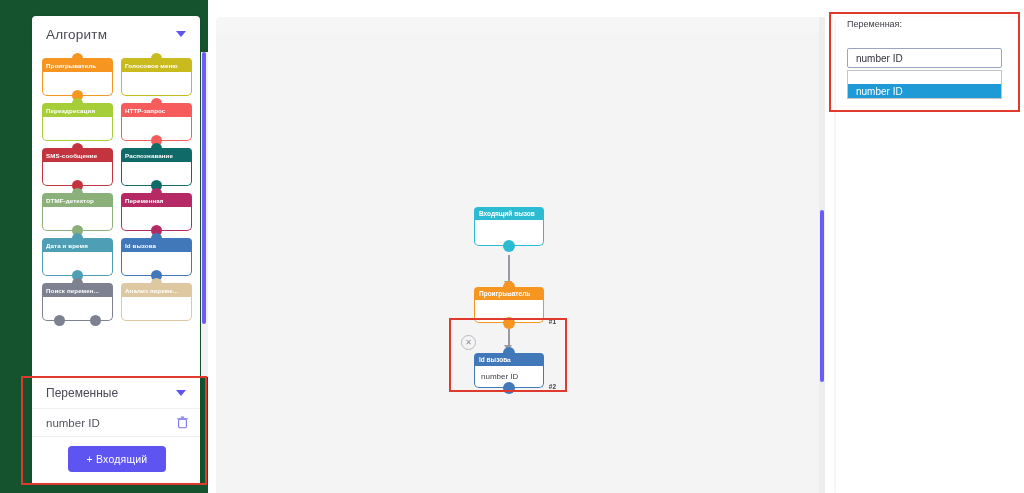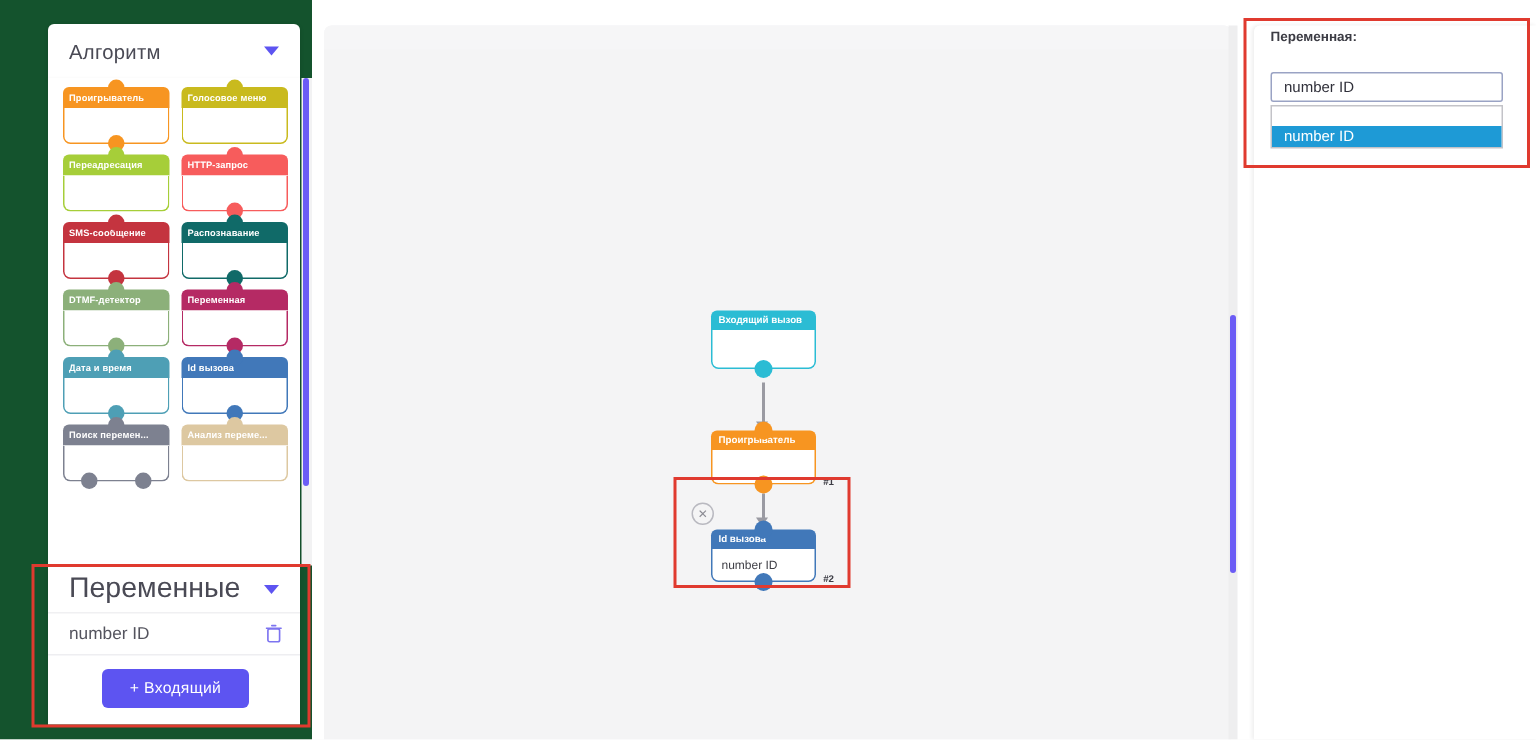--- a/index.html
+++ b/index.html
@@ -116,21 +116,21 @@
   }
   #variables-header {
     height: 31px;
     display: flex;
     align-items: center;
     padding: 0 14px;
     box-sizing: border-box;
     border-bottom: 1px solid #f0f0f2;
   }
   #variables-header .panel-title {
-    font-size: 19px;
+    font-size: 12px;
     color: #4a4a55;
     flex: 1;
   }
   .variable-row {
     height: 28px;
     display: flex;
     align-items: center;
     padding: 0 12px 0 14px;
     box-sizing: border-box;
     border-bottom: 1px solid #eeeef1;
@@ -283,21 +283,20 @@
     width: 188px; height: 476px;
     background: #ffffff;
     box-shadow: -1px 0 3px rgba(0,0,0,0.07);
     border-radius: 4px 0 0 0;
   }
   #variable-select-label {
     position: absolute;
     left: 11px; top: 2px;
     font-size: 9px;
     color: #3c3c44;
-    font-weight: bold;
   }
   #variable-select-box {
     position: absolute;
     left: 11px; top: 31px;
     width: 155px; height: 20px;
     border: 1px solid #9aa3c4;
     border-radius: 2px;
     background: #ffffff;
     display: flex;
     align-items: center;

